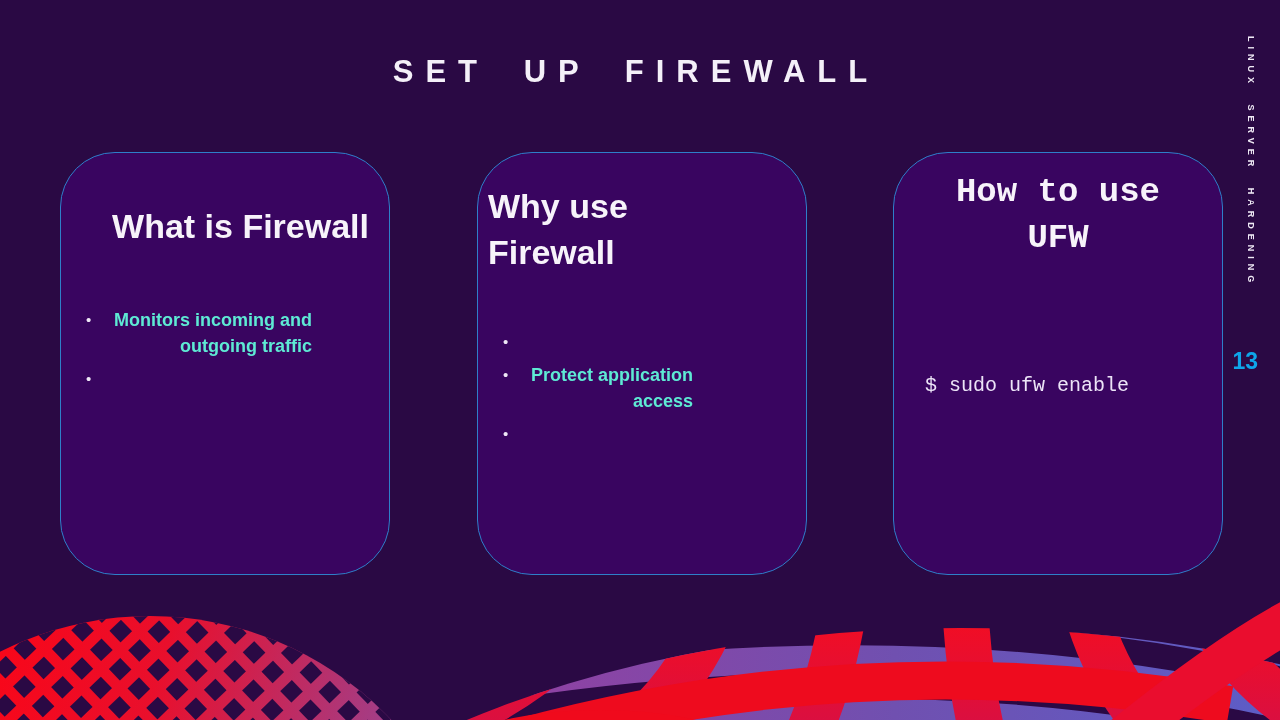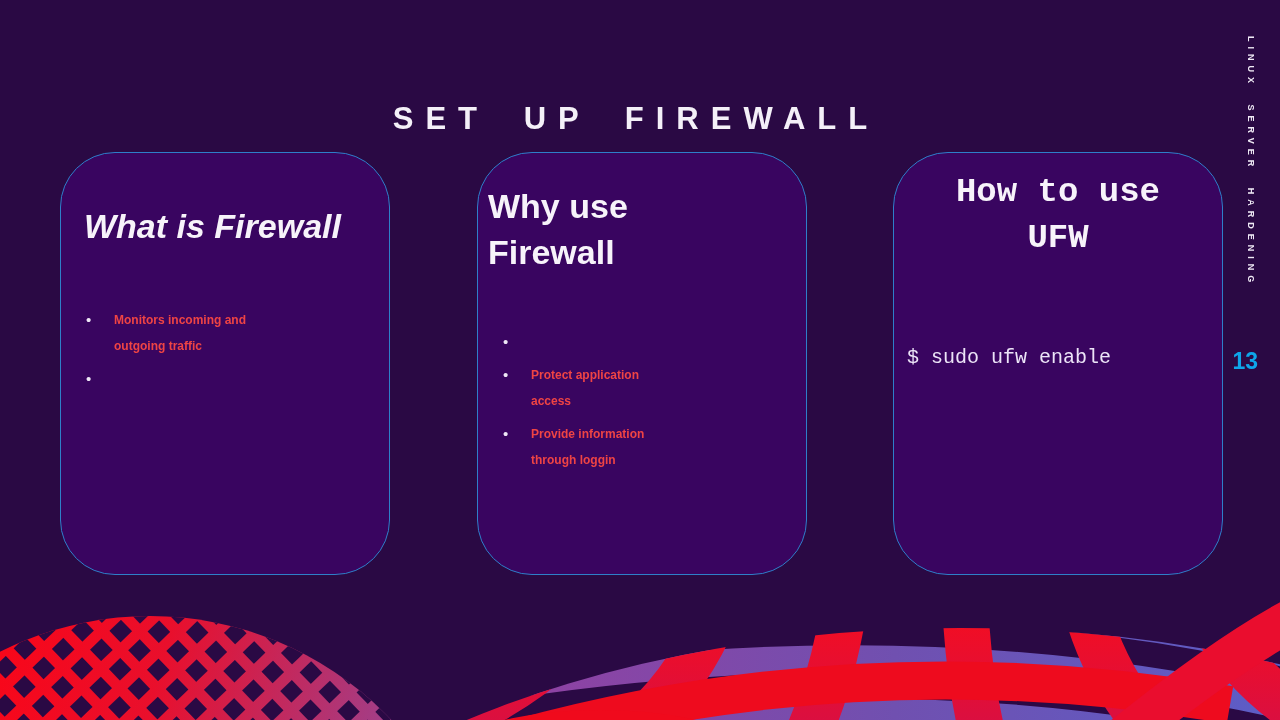--- a/index.html
+++ b/index.html
@@ -14,21 +14,20 @@
   .slide-title {
     position: absolute;
     top: 54px; left: 0; width: 1272px;
     text-align: center;
     font-size: 31px;
     font-weight: 600;
     letter-spacing: 12px;
     word-spacing: 14px;
     color: #f4f0f8;
     z-index: 3;
-    margin-top: 47px;
   }
 
   .vertical-label {
     position: absolute;
     top: 36px; right: 24px;
     writing-mode: vertical-rl;
     font-size: 9px;
     font-weight: 600;
     letter-spacing: 5px;
     word-spacing: 9px;
@@ -60,21 +59,21 @@
   .card-2 { left: 477px; }
   .card-3 { left: 893px; }
 
   .card-heading {
     font-size: 34px;
     font-weight: 600;
     line-height: 46px;
     color: #f7f3fa;
     white-space: pre-line;
   }
-  .card-1 .card-heading { margin: 50px 20px 0 23px; text-align: left; font-style: italic; }
+  .card-1 .card-heading { margin: 50px 20px 0 23px; text-align: right; }
   .card-2 .card-heading { margin: 30px 10px 0 10px; text-align: left; }
   .card-3 .card-heading { margin: 16px 10px 0 10px; text-align: center; font-family: Liberation Mono, monospace; }
 
   .bullet-list {
     list-style: none;
     padding: 0 22px 0 25px;
   }
   .card-1 .bullet-list { margin-top: 58px; }
   .card-2 .bullet-list { margin-top: 54px; }
 
@@ -82,30 +81,31 @@
     display: flex;
     margin-bottom: 7px;
   }
   .bullet-dot {
     flex: 0 0 28px;
     font-size: 15px;
     line-height: 26px;
     color: #efe8f6;
   }
   .bullet-text {
-    font-size: 12px;
+    font-size: 18px;
     font-weight: 600;
     line-height: 26px;
-    color: #ef4444;
+    color: #5eead4;
     white-space: pre-line;
+    text-align: right;
   }
 
   .code-block {
-    margin-top: 83px;
-    padding: 0 10px 0 13px;
+    margin-top: 111px;
+    padding: 0 10px 0 31px;
     font-family: "Liberation Mono", monospace;
     color: #ece4f7;
   }
   .code-line {
     font-size: 20px;
     line-height: 27px;
     white-space: pre-line;
     margin-bottom: 6px;
   }
 
@@ -147,22 +147,20 @@
     <li class="bullet-item">
       <span class="bullet-dot">•</span>
     </li>
     <li class="bullet-item">
       <span class="bullet-dot">•</span>
       <span class="bullet-text">Protect application
 access</span>
     </li>
     <li class="bullet-item">
       <span class="bullet-dot">•</span>
-      <span class="bullet-text">Provide information
-through loggin</span>
     </li>
   </ul>
 </div>
 
 <div class="card card-3">
   <div class="card-heading">How to use
 UFW</div>
   <div class="code-block">
     <div class="code-line">$ sudo ufw enable</div>
   </div>

